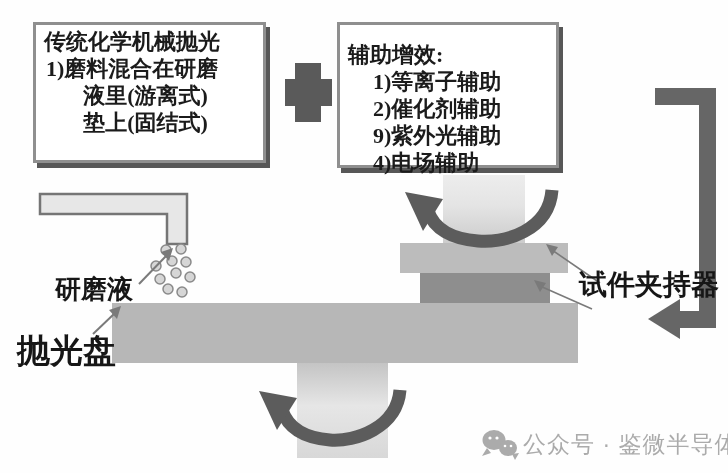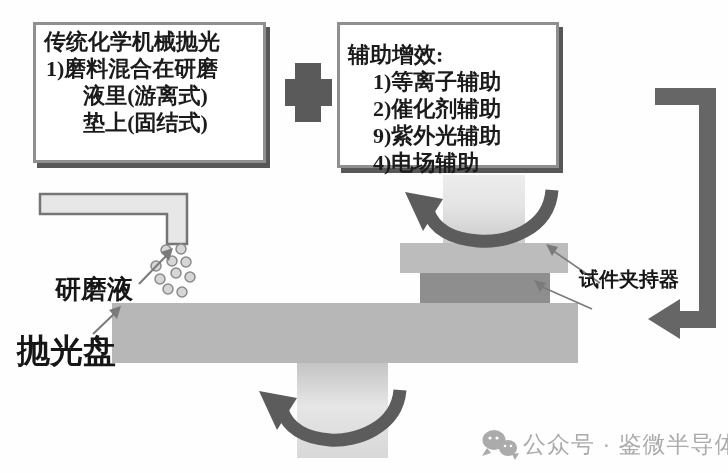--- a/index.html
+++ b/index.html
@@ -24,21 +24,21 @@
   .specimen{left:420px;top:273px;width:130px;height:30px;background:#8e8e8e;}
   .bottom-spindle{left:297px;top:363px;width:91px;height:95px;
                background:linear-gradient(180deg,#c4c4c4 0%,#e6e6e6 45%,#d8d8d8 100%);}
   
   .overlay{position:absolute;left:0;top:0;z-index:2;pointer-events:none;}
   
   .dlabel{position:absolute;color:#161616;font-weight:700;z-index:3;
           font-family:"Liberation Serif","DejaVu Serif",serif;white-space:nowrap;}
   .lbl-slurry{left:55px;top:272px;font-size:26px;}
   .lbl-platen{left:17px;top:329px;font-size:33px;}
-  .lbl-holder{left:579px;top:266px;font-size:20px;text-align:center;}
+  .lbl-holder{left:579px;top:266px;font-size:28px;text-align:center;}
   .lbl-specimen{left:579px;top:305px;font-size:24px;}
   
   .watermark-text{position:absolute;left:523px;top:429px;font-size:23px;color:#ababab;
           letter-spacing:1px;z-index:3;font-family:"Liberation Sans",sans-serif;white-space:nowrap;}
 </style>
 </head>
 <body>
 
 <div class="stage">
 

